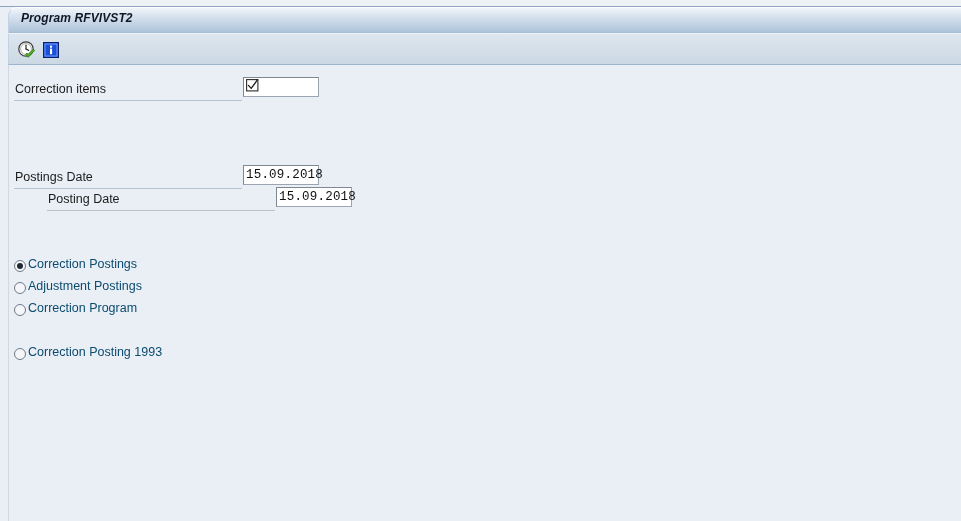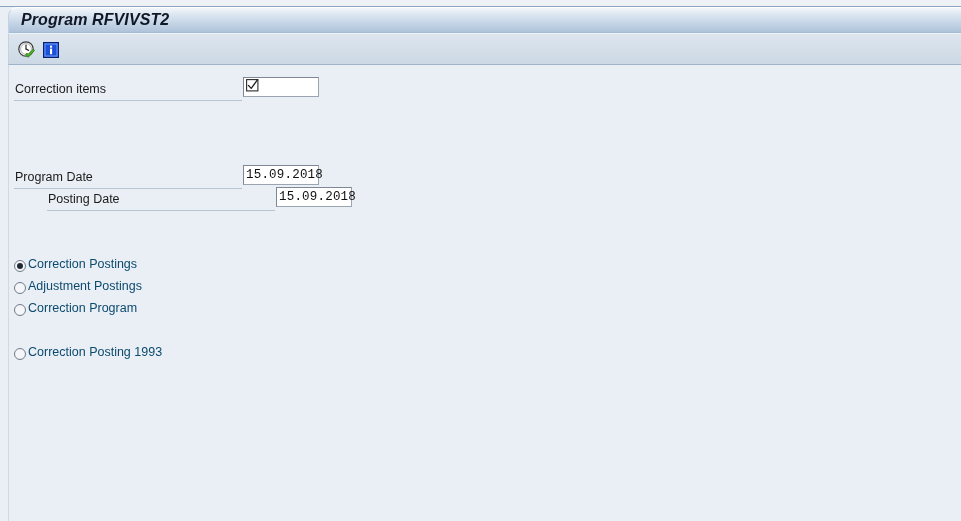--- a/index.html
+++ b/index.html
@@ -49,21 +49,21 @@
     border-top-left-radius: 9px;
     border-top: 1px solid #ffffff;
     border-left: 1px solid #c3d2e3;
     box-sizing: border-box;
     overflow: hidden;
   }
   .titlebar-text {
     position: absolute;
     left: 12px;
     top: 3px;
-    font-size: 16px;
+    font-size: 12px;
     font-weight: bold;
     font-style: italic;
     color: #101726;
     letter-spacing: 0.1px;
     white-space: nowrap;
   }
 
   
   .toolbar {
     position: absolute;
@@ -266,21 +266,21 @@
       <div class="cbx-box">
         <svg class="cbx-glyph" viewBox="0 0 13 13">
           <rect x="0.6" y="0.6" width="11.3" height="11.3" fill="#ffffff" stroke="#2b2b2b" stroke-width="1.1"></rect>
           <path d="M2.4 6.4 L5.2 9.4 L11.4 0.9" fill="none" stroke="#1b1b1b" stroke-width="1.3" stroke-linecap="round" stroke-linejoin="round"></path>
         </svg>
       </div>
     </div>
 
 
     <div class="field-row" style="top:102px;">
-      <span class="field-label">Program Date</span>
+      <span class="field-label">Postings Date</span>
       <div class="row-rule"></div>
       <div class="date-box">
         <span class="date-text">15.09.2018</span>
       </div>
     </div>
 
     <div class="field-row" style="top:124px;margin-left:33px;">
       <span class="field-label">Posting Date</span>
       <div class="row-rule"></div>
       <div class="date-box">

